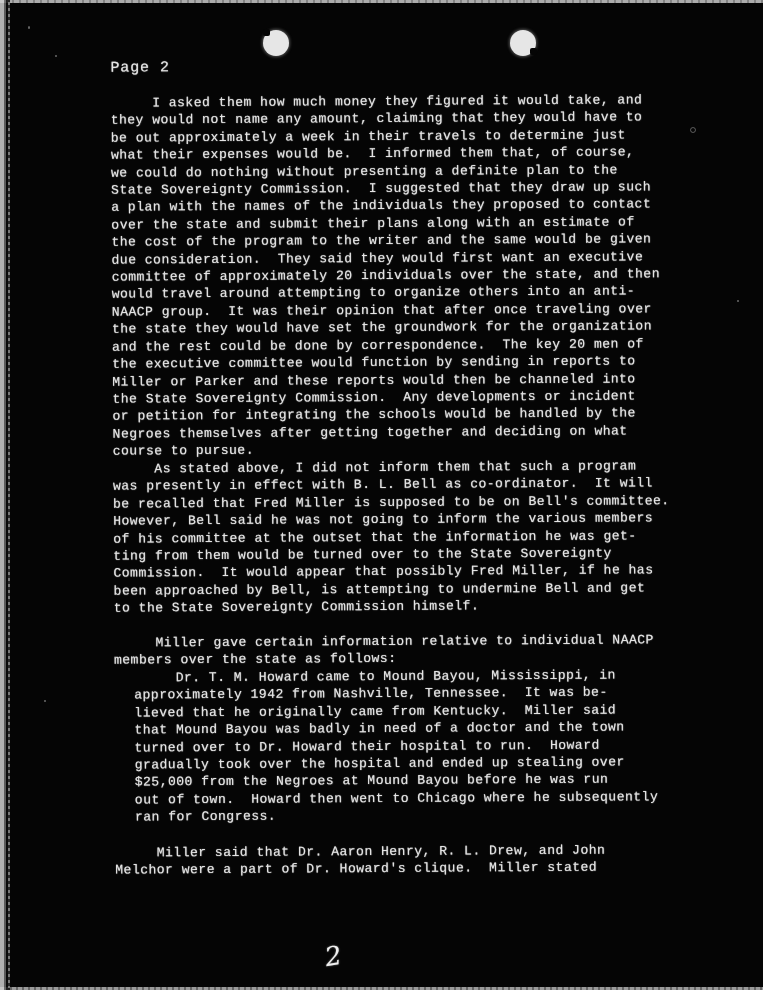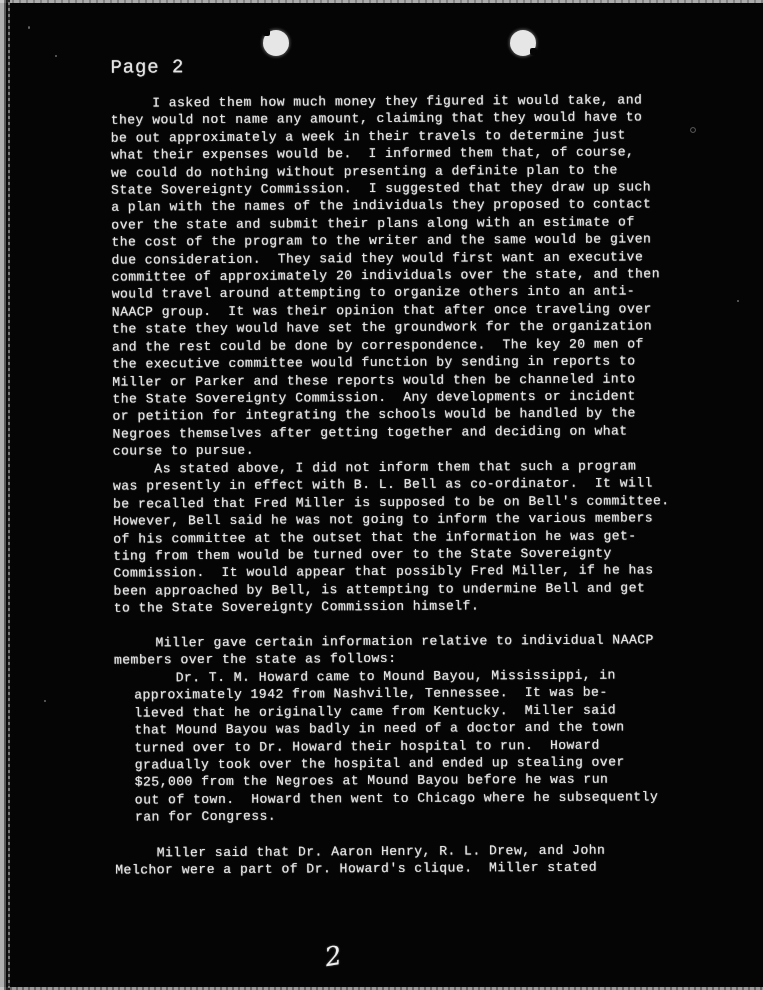--- a/index.html
+++ b/index.html
@@ -78,21 +78,21 @@
     white-space: pre;
     text-shadow:
        0 0 1.1px rgba(255,255,255,.55),
        0.4px 0.3px 1.4px rgba(190,190,190,.30);
     -webkit-font-smoothing: antialiased;
   }
 
   #page-label {
     left: 113px;
     top: 58px;
-    font-size: 19px;
+    font-size: 15px;
     letter-spacing: .9px;
   }
 
   .para {
     left: 113px;
     width: 620px;
   }
 
   #para-1 { top: 93px; }
   #para-2 { top: 459px; }

